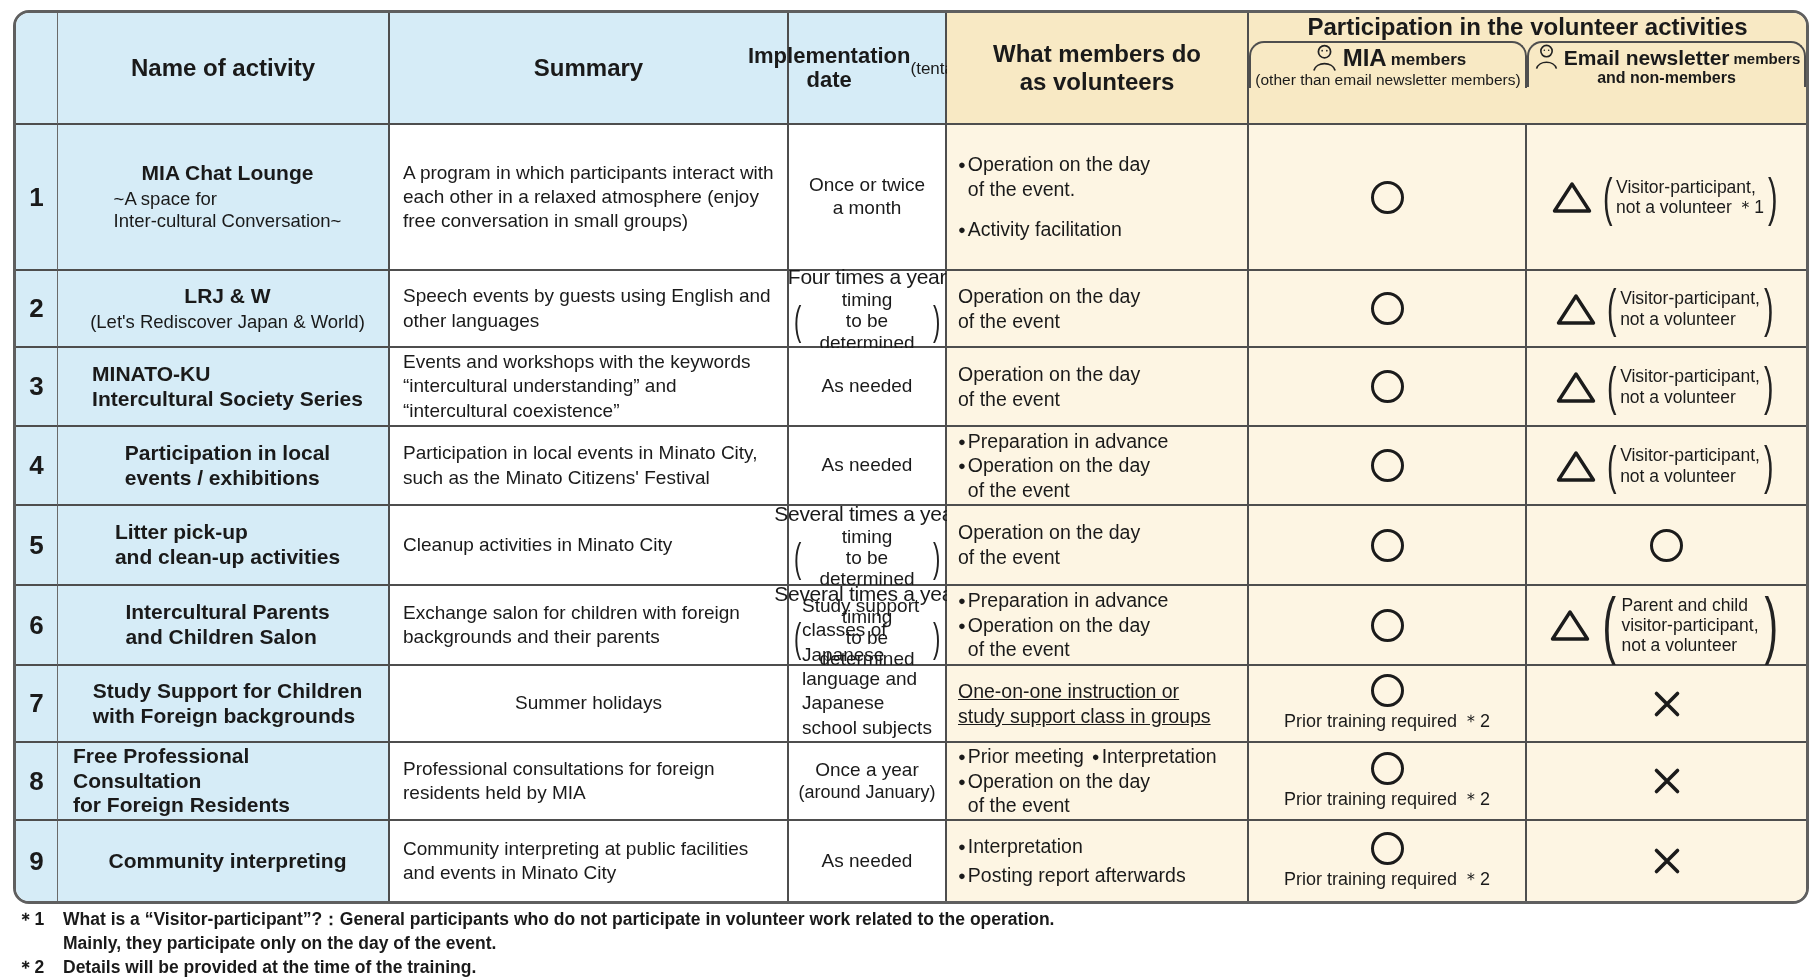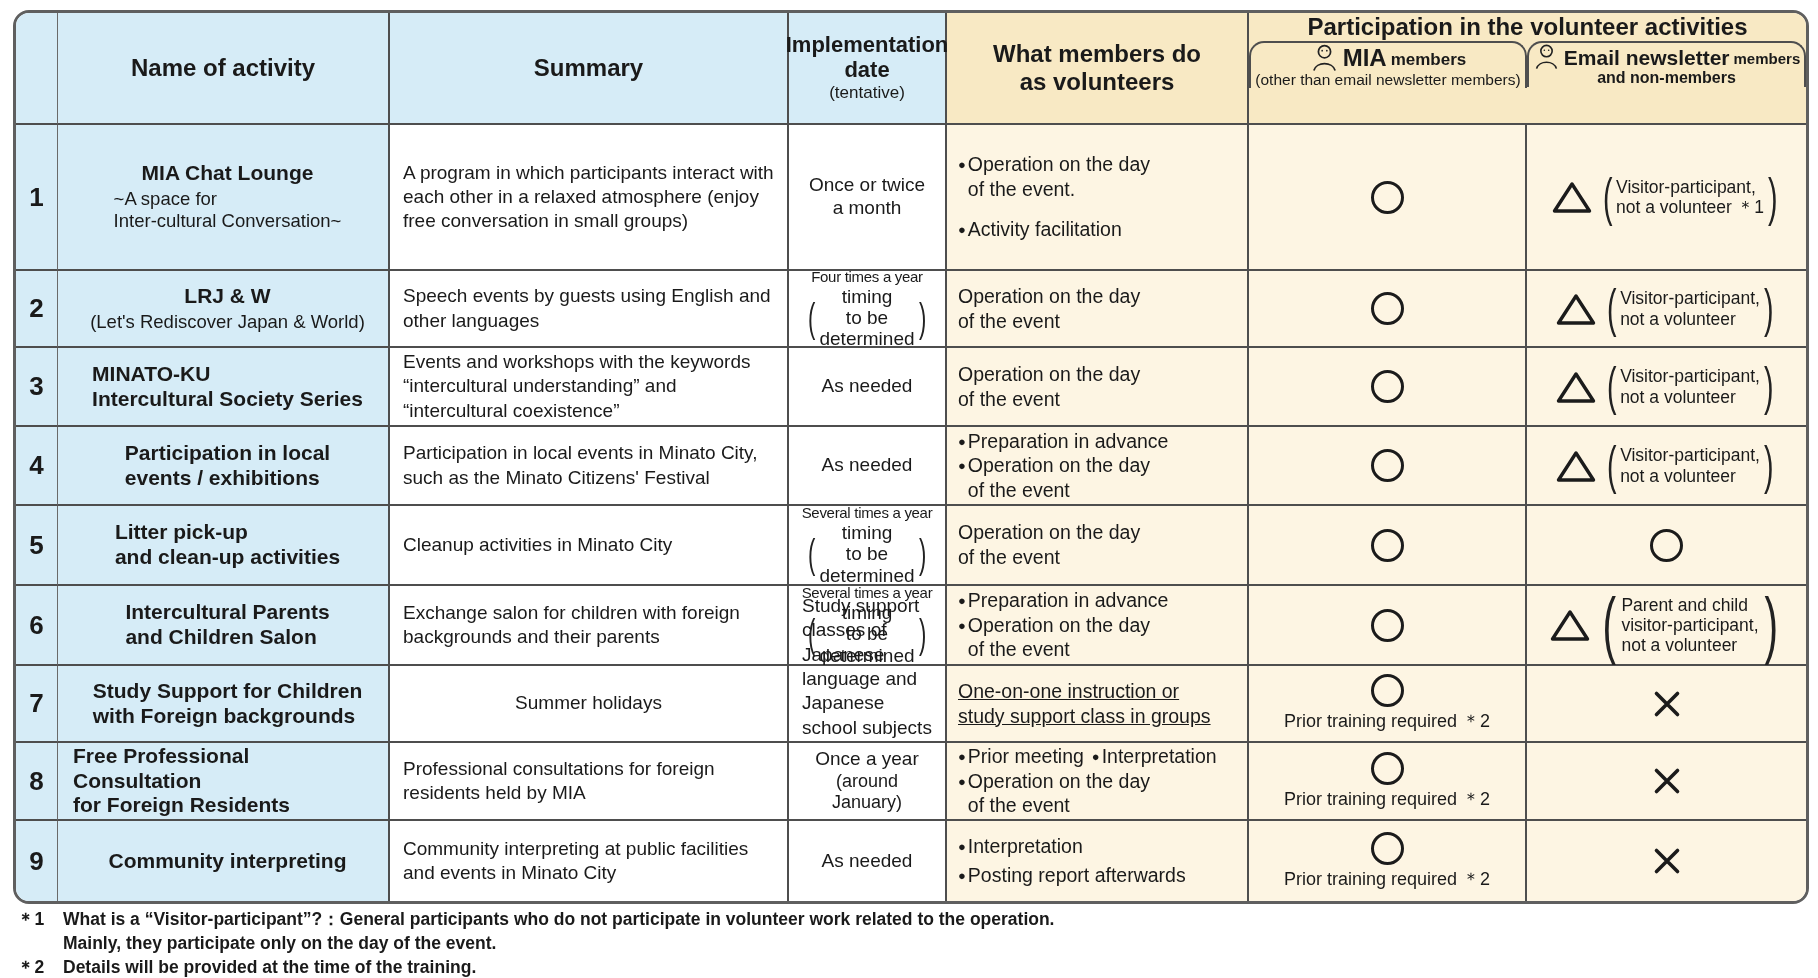--- a/index.html
+++ b/index.html
@@ -19,21 +19,21 @@
   .bg-blue  { background:#d6ecf7; }
   .bg-cream { background:#f8e9c4; }
   .bg-cream-body { background:#fdf5e3; }
   .bg-white { background:#ffffff; }
   .pre { white-space:pre-line; }
 
   
   .h-label { font-weight:700; font-size:24px; text-align:center; line-height:1.15; }
   .h-date-main { font-weight:700; font-size:22px; text-align:center; line-height:1.1; white-space:pre-line; }
   .h-date-note { font-size:17px; text-align:center; margin-top:1px; }
-  .date-hd { flex-direction:column; }
+  .date-hd { flex-direction:row; }
 
   .part-cell { flex-direction:column; align-items:stretch; justify-content:flex-start; padding:0; }
   .part-title { height:28px; display:flex; align-items:center; justify-content:center;
     font-weight:700; font-size:24px; }
   .part-tabs { flex:1; display:flex; align-items:flex-start; }
   .tab { border:2px solid #4e4e4e; border-bottom:none; border-radius:15px 15px 0 0;
     display:flex; flex-direction:column; align-items:center; justify-content:center; gap:1px; }
   .tab-mia { width:278px; }
   .tab-email { flex:1; }
   .tab-line { display:flex; align-items:flex-end; gap:4px; }
@@ -44,22 +44,22 @@
   .tab-note  { font-size:15.5px; line-height:1.1; }
   .tab-note2 { font-size:16px; font-weight:700; line-height:1.1; }
   .person { margin-bottom:-2px; }
 
   
   .num-cell { font-weight:700; font-size:26px; border-right-width:1px; border-right-color:#6a6a6a; }
   .name-cell { flex-direction:column; align-items:center; justify-content:center; padding-left:15px; padding-right:6px; }
   .name-title { font-weight:700; font-size:21px; line-height:1.18; }
   .name-sub { font-size:18.5px; line-height:1.2; margin-top:2px; }
   .summary-cell { justify-content:flex-start; padding:6px 10px 6px 13px; font-size:19px; line-height:1.28; text-align:left; }
-  .date-cell { flex-direction:column; font-size:19px; line-height:1.2; text-align:center; padding:16px;justify-content:center; }
-  .date-main.small { font-size:15px; letter-spacing:-0.3px; white-space:nowrap; }
+  .date-cell { flex-direction:column; font-size:19px; line-height:1.2; text-align:center; padding:2px;justify-content:center; }
+  .date-main.small { font-size:21px; letter-spacing:-0.3px; white-space:nowrap; }
   .date-sub { font-size:18px; }
   .vol-cell { flex-wrap:wrap; justify-content:flex-start; align-content:center; align-items:flex-start;
     padding:5px 6px 5px 11px; font-size:19.5px; line-height:1.26; column-gap:8px; }
   .vol-item { display:flex; text-align:left; }
   .vol-bullet { font-size:13px; padding-top:5px; margin-right:2px; }
   .sym-cell { flex-direction:column; gap:1px; }
   .sym-circle { width:33px; height:33px; border:3.4px solid #1b1b1b; border-radius:50%; display:block; }
   .sym-note { font-size:18px; margin-top:1px; }
   .email-group { display:flex; align-items:center; gap:7px; }
 

